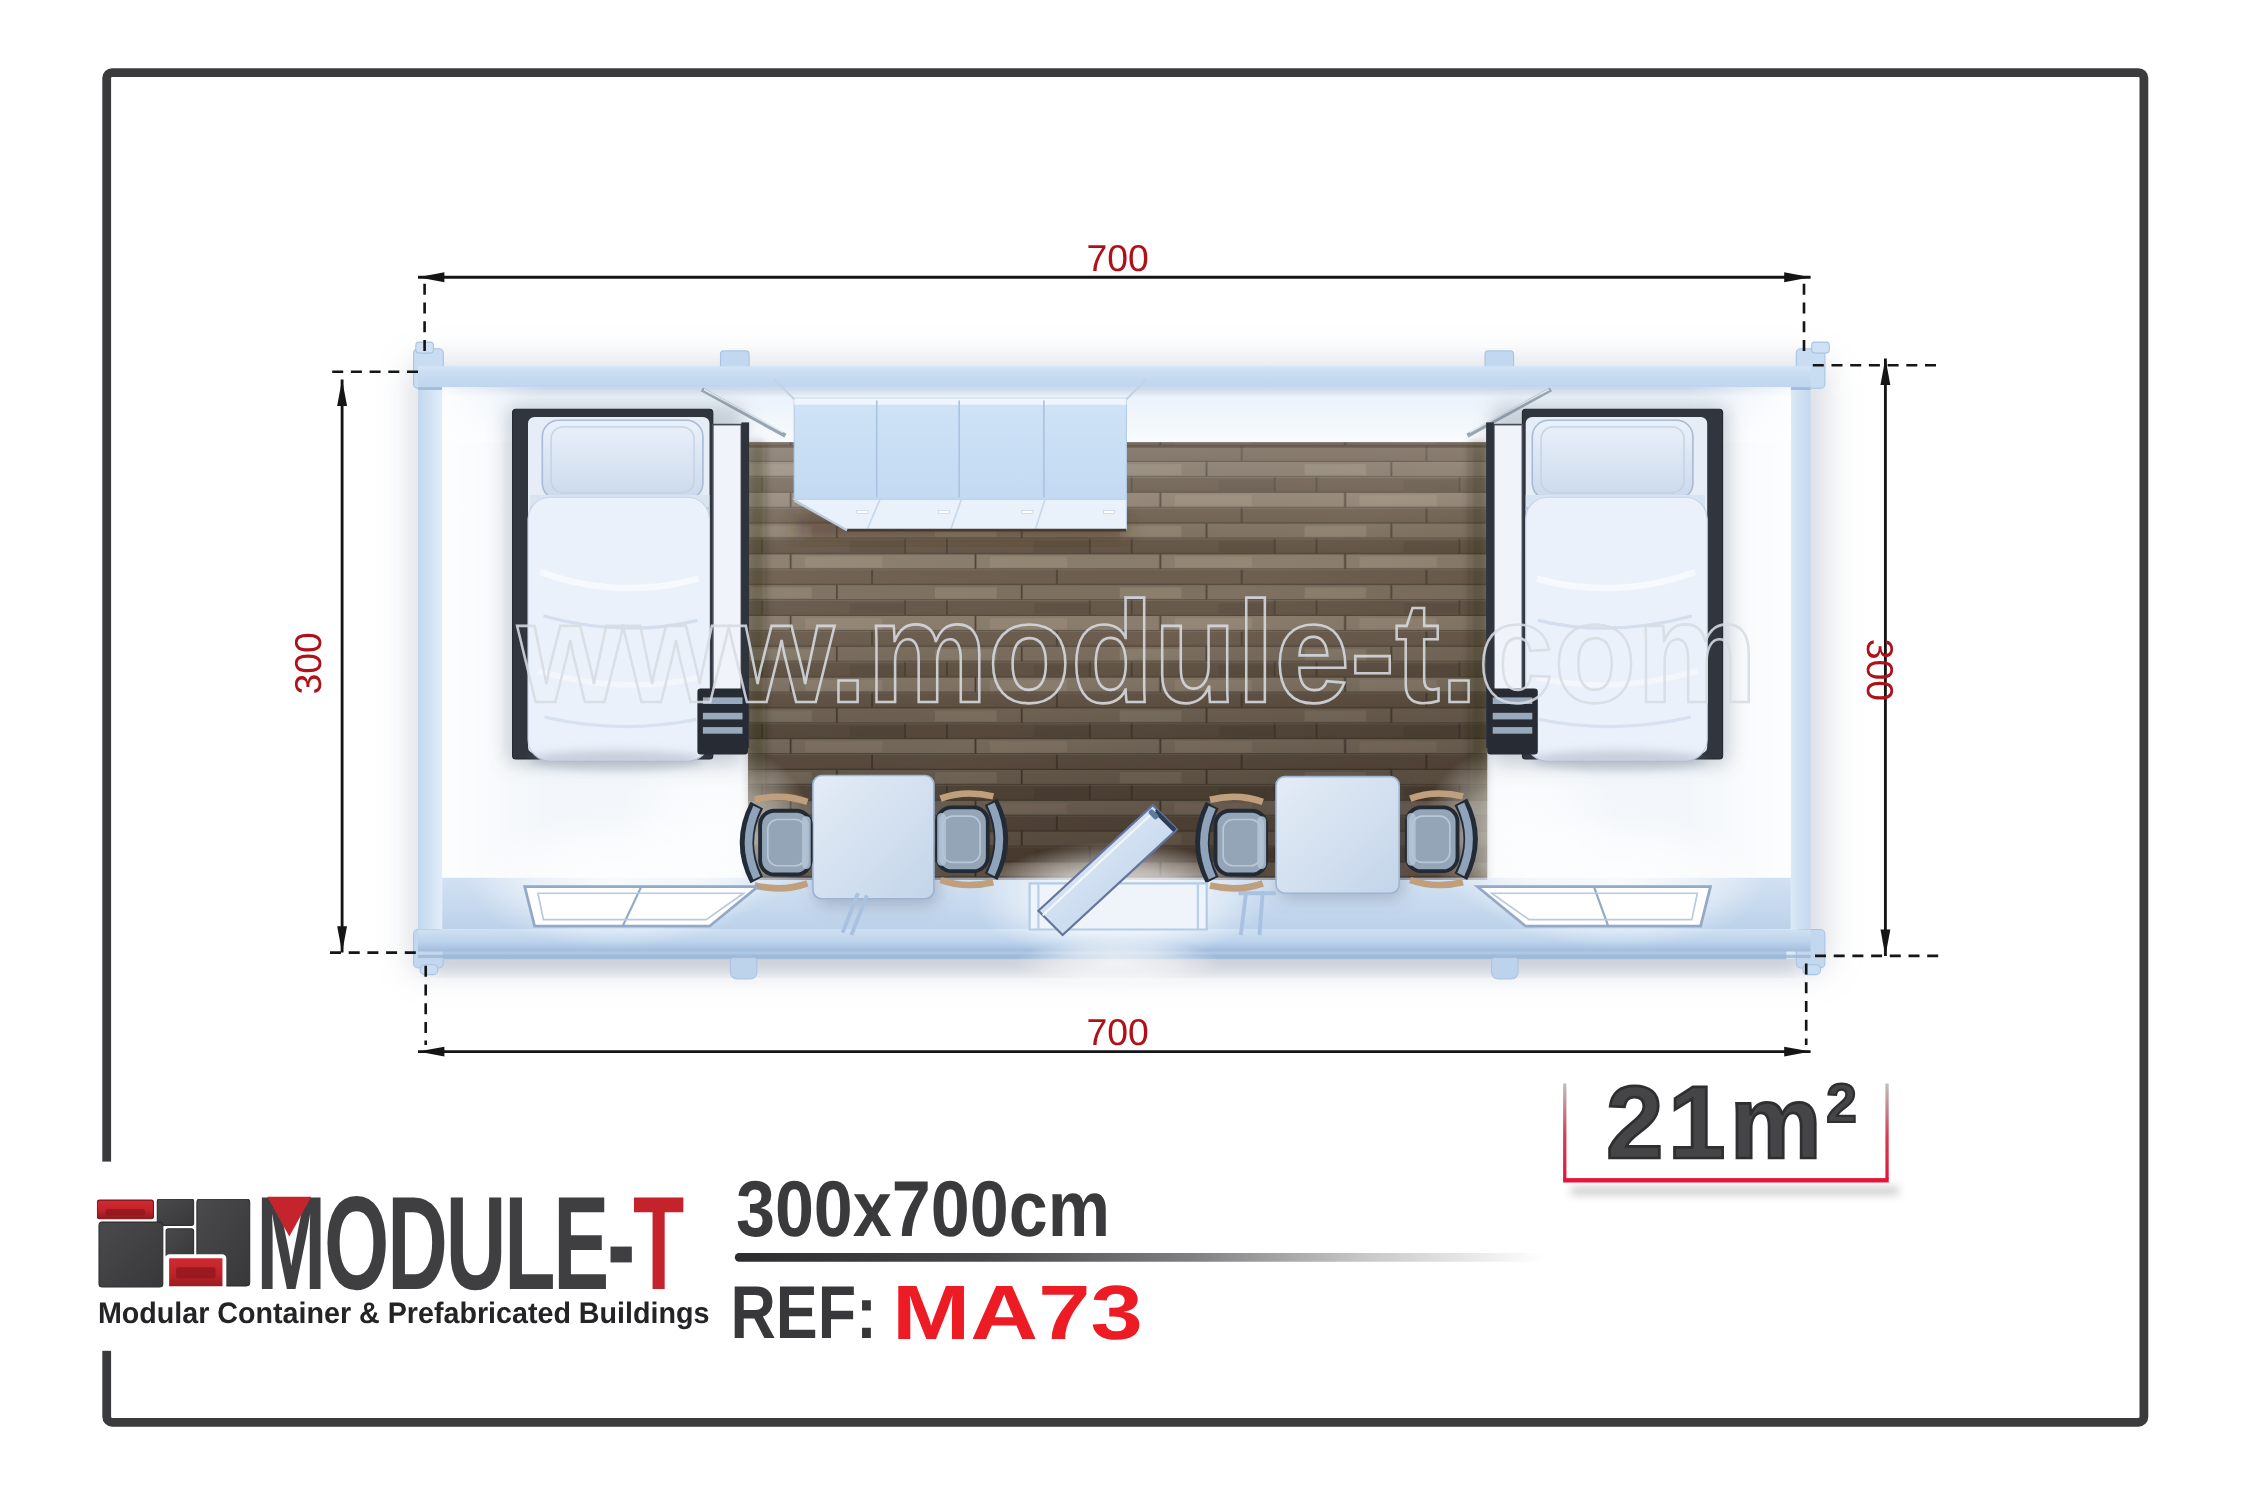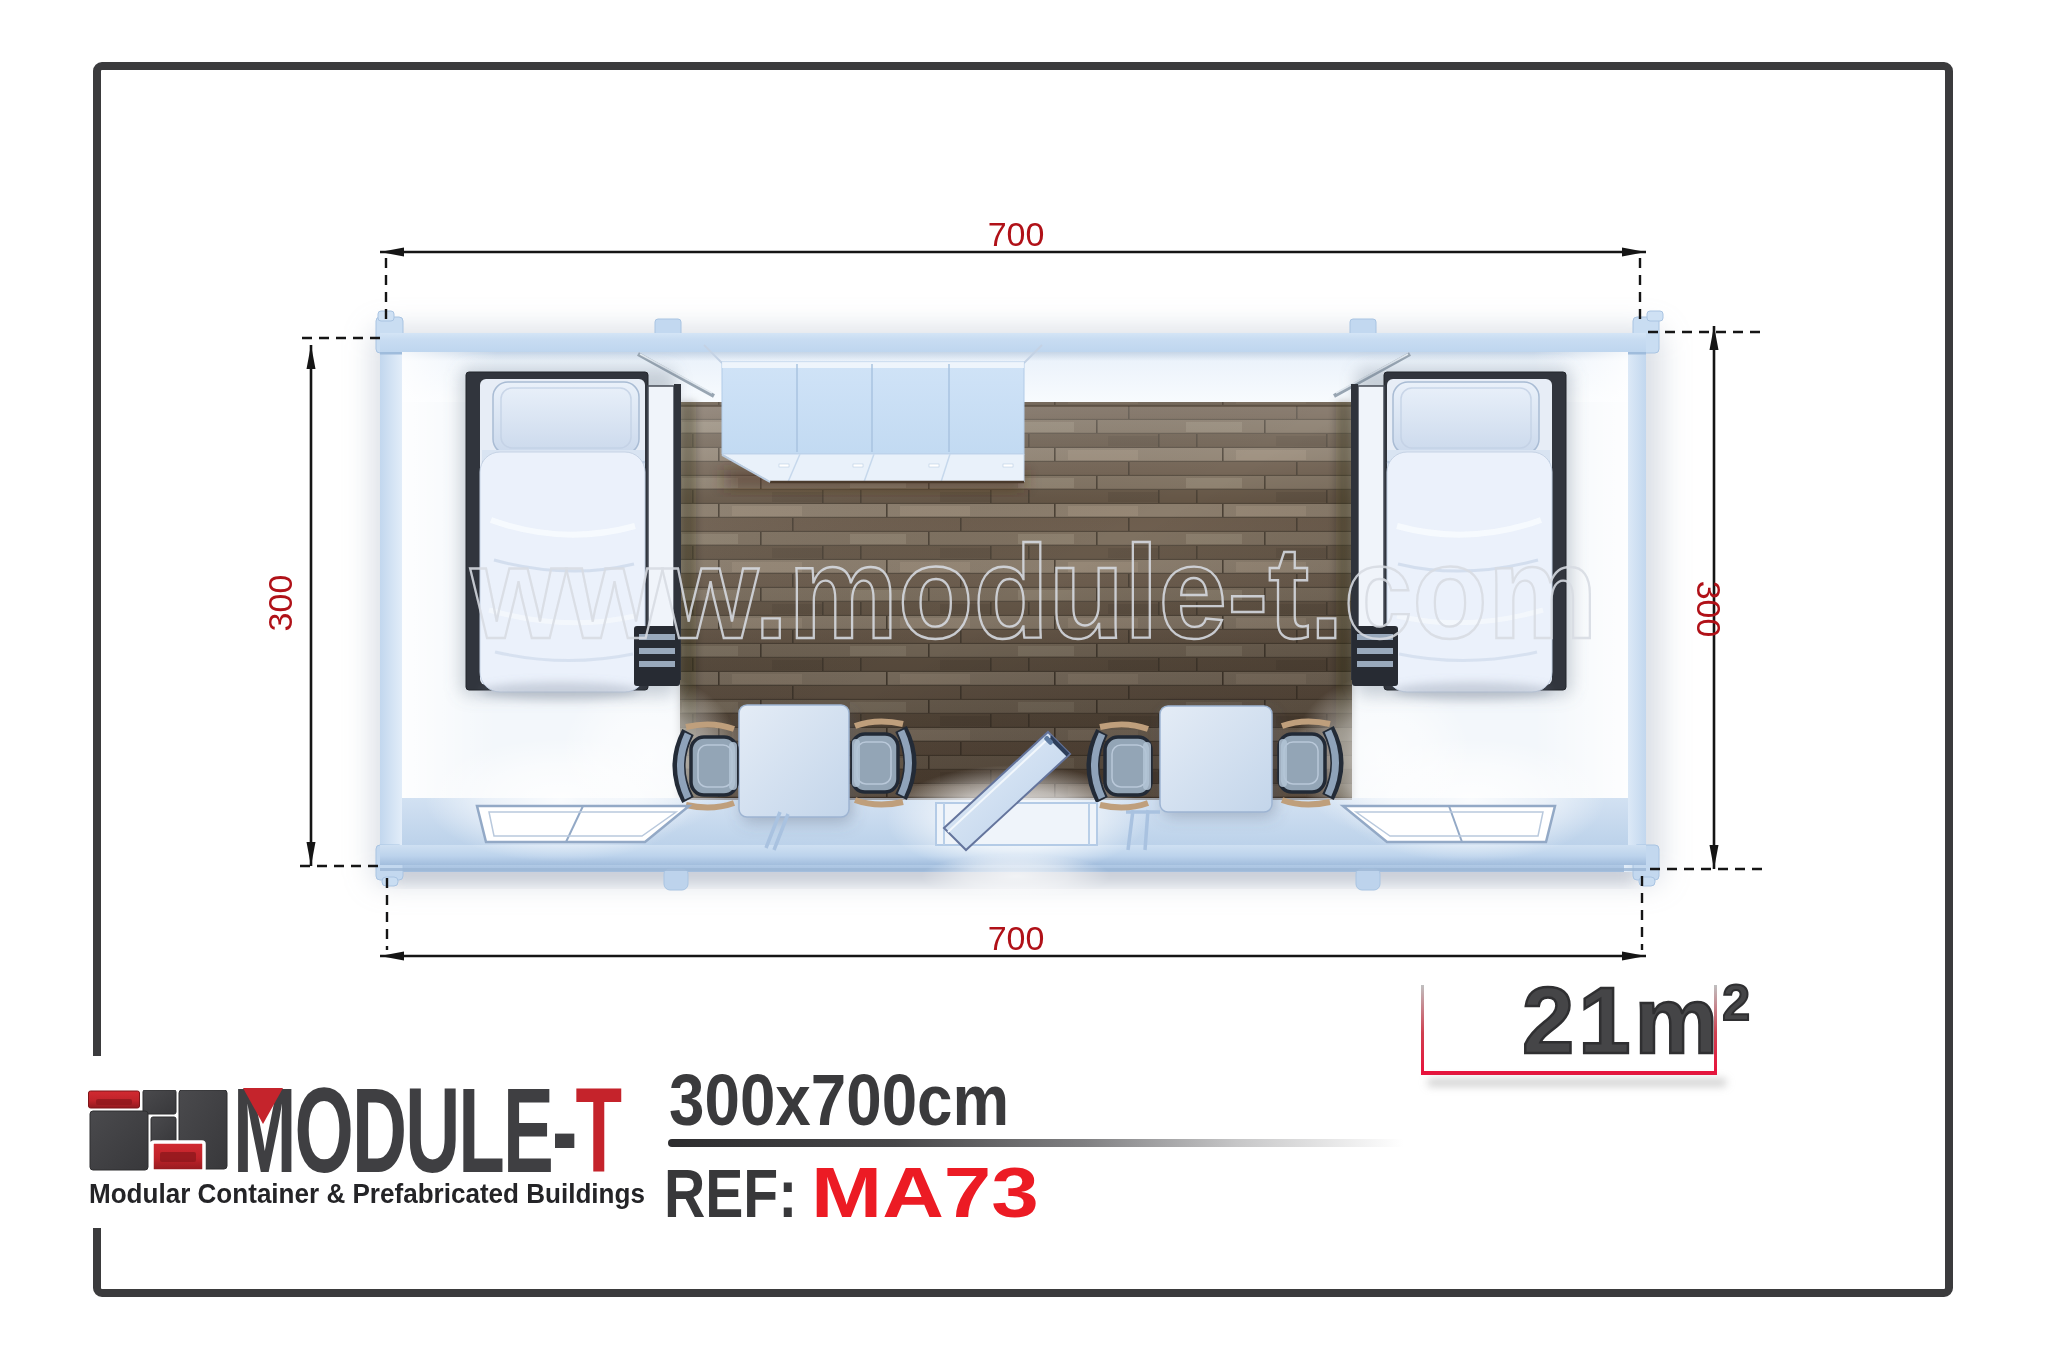--- a/index.html
+++ b/index.html
@@ -16,21 +16,21 @@
 
 #logotext{left:233px;top:1070px;font-size:121px;font-weight:bold;color:#3f3f42;transform:scaleX(.63);transform-origin:left top;white-space:nowrap;line-height:1;letter-spacing:-3px;}
 #logotext .red{color:#c5232b;}
 #mtri{left:243px;top:1088px;width:0;height:0;border-left:20px solid transparent;border-right:20px solid transparent;border-top:36px solid #c5242c;}
 #tagline{left:89px;top:1181px;font-size:27px;font-weight:bold;color:#242427;transform:scaleX(.965);transform-origin:left top;white-space:nowrap;line-height:1;}
 
 #areaL{left:1421px;top:985px;width:3px;height:87px;background:linear-gradient(180deg,#c0c0c0 0%,#cf4050 55%,#e8133c 100%);}
 #areaR{left:1714px;top:985px;width:3px;height:87px;background:linear-gradient(180deg,#c0c0c0 0%,#cf4050 55%,#e8133c 100%);}
 #areaB{left:1421px;top:1071px;width:296px;height:4px;background:#e8133c;}
 #areaS{left:1428px;top:1079px;width:298px;height:7px;background:rgba(120,120,120,.4);filter:blur(4px);}
-#areaT{left:1522px;top:974px;font-size:94px;font-weight:bold;color:#454547;-webkit-text-stroke:2.5px #2f2f31;white-space:nowrap;line-height:1;letter-spacing:4px;}
+#areaT{left:1460px;top:974px;font-size:94px;font-weight:bold;color:#454547;-webkit-text-stroke:2.5px #2f2f31;white-space:nowrap;line-height:1;letter-spacing:4px;}
 #areaT sup{font-size:50px;-webkit-text-stroke:2px #2f2f31;position:relative;top:4px;vertical-align:top;}
 </style>
 </head>
 <body>
 
 <div id="frame" class="abs"></div>
 
 <div id="framegap" class="abs"></div>
 <svg id="plansvg" class="abs" width="2048" height="1363" viewBox="0 0 2048 1363">
 <defs>

